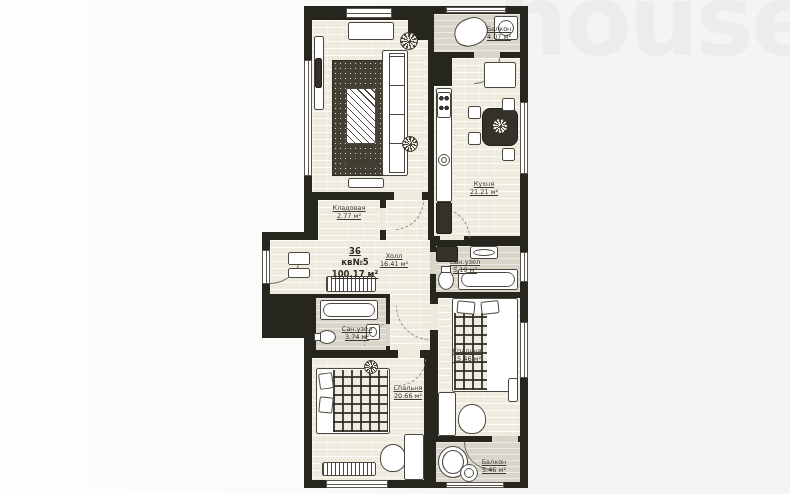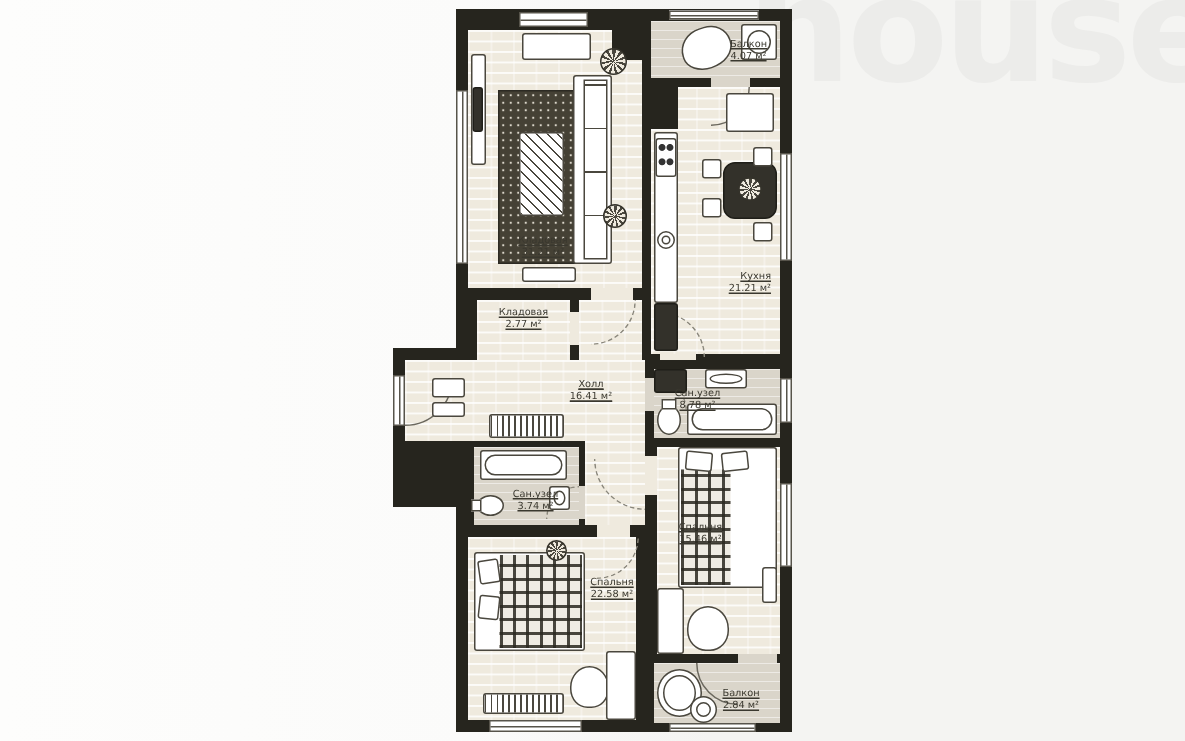--- a/index.html
+++ b/index.html
@@ -191,52 +191,57 @@
     <div class="furn" style="left:196px;top:398px;width:28px;height:30px;border-radius:50% 50% 45% 45%;"></div>
     <div class="furn" style="left:246px;top:372px;width:10px;height:24px;"></div>
 
     <div class="furn round disc" style="left:176px;top:440px;width:30px;height:32px;"></div>
     <div class="furn round disc" style="left:198px;top:458px;width:18px;height:18px;"></div>
 
     <div class="rlabel" style="left:70px;top:150px;width:60px;">
       <span>Кладовая</span>
         <span>31.21 м²</span>
     </div>
-    <div class="rlabel" style="left:192px;top:174px;width:60px;text-align:right;">
+    <div class="rlabel" style="left:192px;top:174px;width:60px;">
       <span>Кухня</span>
         <span>21.21 м²</span>
     </div>
     <div class="rlabel" style="left:217px;top:19px;width:40px;">
       <span>Балкон</span>
         <span>4.07 м²</span>
     </div>
     <div class="rlabel" style="left:57px;top:198px;width:60px;">
       <span>Кладовая</span>
         <span>2.77 м²</span>
     </div>
     <div class="rlabel" style="left:112px;top:246px;width:40px;text-decoration:underline;">
       <span>Холл</span>
         <span>16.41 м²</span>
     </div>
     <div class="rlabel" style="left:183px;top:252px;width:40px;">
       <span>Сан.узел</span>
-        <span>8.78 м²</span>
+        <span>5.19 м²</span>
     </div>
     <div class="rlabel" style="left:75px;top:319px;width:40px;">
       <span>Сан.узел</span>
         <span>3.74 м²</span>
     </div>
     <div class="rlabel" style="left:126px;top:378px;width:40px;">
       <span>Спальня</span>
-        <span>22.58 м²</span>
+        <span>20.66 м²</span>
     </div>
     <div class="rlabel" style="left:185px;top:341px;width:40px;">
       <span>Спальня</span>
         <span>15.46 м²</span>
     </div>
     <div class="rlabel" style="left:212px;top:452px;width:40px;">
       <span>Балкон</span>
-        <span>2.84 м²</span>
-    </div>
-
+        <span>5.46 м²</span>
+    </div>
+
+    <div class="unitlabel" style="left:62px;top:240px;width:62px;">
+      <span class="u1">36</span>
+      <span class="u2">кв№5</span>
+      <span class="u3">100.17 м²</span>
+    </div>
 
   </div>
 </div>
 
 </body></html>

